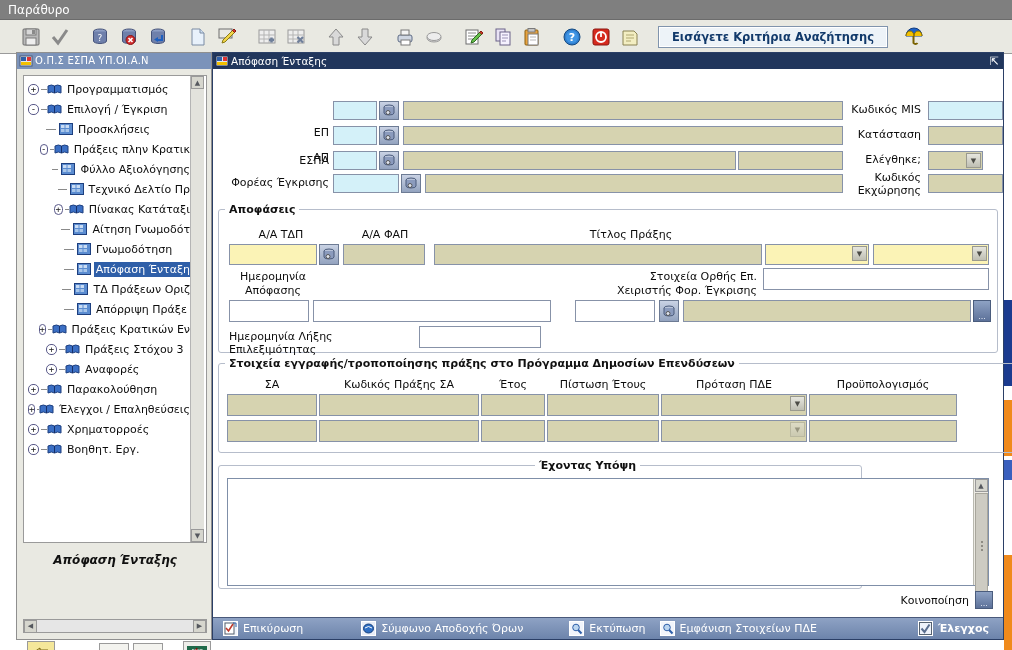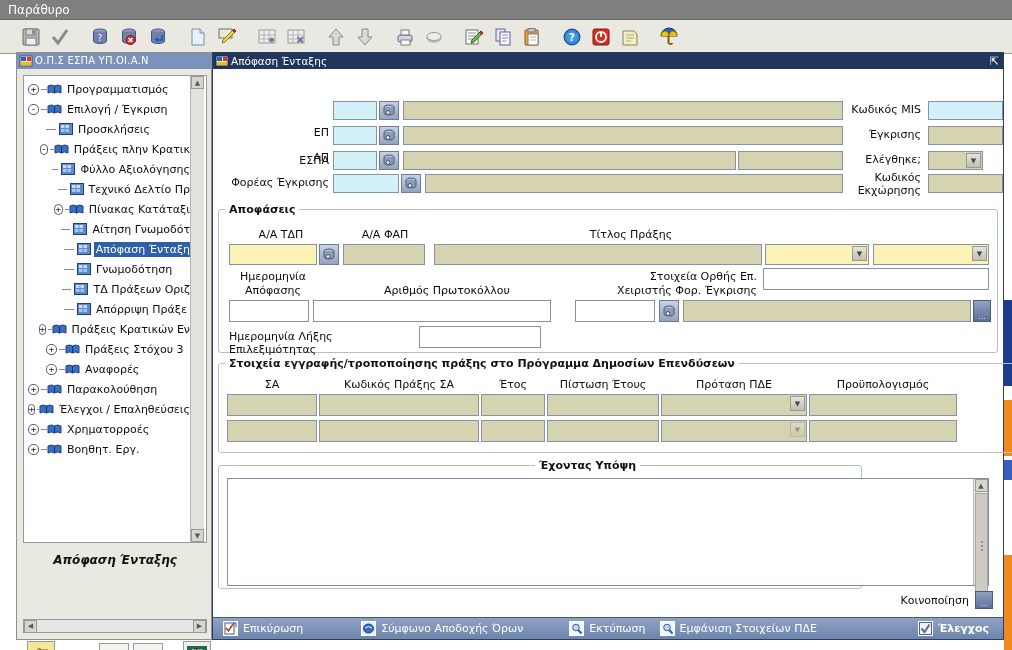--- a/index.html
+++ b/index.html
@@ -363,20 +363,23 @@
       </svg>
     </div>
 
     <div class="tbtn" title="notes">
       <svg width="20" height="20" viewBox="0 0 20 20">
         <path d="M3 4 h11 l3 3 v11 H3 z" fill="#f3eec2" stroke="#8a8253"></path>
         <path d="M6 8 h8 M6 11 h8 M6 14 h5" stroke="#b0a872"></path>
       </svg>
     </div>
 
+    <div class="search-box">
+      <span>Εισάγετε Κριτήρια Αναζήτησης</span>
+    </div>
 
     <div class="tbtn tbtn-last" title="umbrella">
       <svg width="22" height="22" viewBox="0 0 22 22">
         <path d="M3 10 a8 8 0 0 1 16 0 z" fill="#1d62c9" stroke="#123c7f"></path>
         <path d="M3 10 a4 5 0 0 1 8 0 a4 5 0 0 1 8 0" fill="#f2c000" stroke="#8a6e00"></path>
         <path d="M10.5 10 v7 a2.5 2.5 0 0 0 4 0" fill="none" stroke="#7a6200" stroke-width="2"></path>
       </svg>
     </div>
   </div>
 
@@ -493,47 +496,47 @@
               <svg width="14" height="12" viewBox="0 0 14 12">
                 <rect x="0.5" y="0.5" width="13" height="11" fill="#5b8cd0" stroke="#1d3f7f"></rect>
                 <rect x="2" y="2" width="3.5" height="3" fill="#c9dcf4"></rect>
                 <rect x="6.5" y="2" width="3.5" height="3" fill="#c9dcf4"></rect>
                 <rect x="2" y="6" width="3.5" height="3" fill="#a8c6ea"></rect>
                 <rect x="6.5" y="6" width="3.5" height="3" fill="#a8c6ea"></rect>
               </svg>
             </span>
             <span class="lbl">Αίτηση Γνωμοδότ</span>
           </div>
+          <div class="tnode">
+            <span style="display: inline-block; width: 36px;"></span>
+            <span class="hline" style="margin-right: 3px;"></span>
+            <span class="ico-grid">
+              <svg width="14" height="12" viewBox="0 0 14 12">
+                <rect x="0.5" y="0.5" width="13" height="11" fill="#5b8cd0" stroke="#1d3f7f"></rect>
+                <rect x="2" y="2" width="3.5" height="3" fill="#c9dcf4"></rect>
+                <rect x="6.5" y="2" width="3.5" height="3" fill="#c9dcf4"></rect>
+                <rect x="2" y="6" width="3.5" height="3" fill="#a8c6ea"></rect>
+                <rect x="6.5" y="6" width="3.5" height="3" fill="#a8c6ea"></rect>
+              </svg>
+            </span>
+            <span class="lbl">Γνωμοδότηση</span>
+          </div>
           <div class="tnode sel">
             <span style="display: inline-block; width: 36px;"></span>
             <span class="hline" style="margin-right: 3px;"></span>
             <span class="ico-grid">
               <svg width="14" height="12" viewBox="0 0 14 12">
                 <rect x="0.5" y="0.5" width="13" height="11" fill="#5b8cd0" stroke="#1d3f7f"></rect>
                 <rect x="2" y="2" width="3.5" height="3" fill="#c9dcf4"></rect>
                 <rect x="6.5" y="2" width="3.5" height="3" fill="#c9dcf4"></rect>
                 <rect x="2" y="6" width="3.5" height="3" fill="#a8c6ea"></rect>
                 <rect x="6.5" y="6" width="3.5" height="3" fill="#a8c6ea"></rect>
               </svg>
             </span>
             <span class="lbl">Απόφαση Ένταξη</span>
-          </div>
-          <div class="tnode">
-            <span style="display: inline-block; width: 36px;"></span>
-            <span class="hline" style="margin-right: 3px;"></span>
-            <span class="ico-grid">
-              <svg width="14" height="12" viewBox="0 0 14 12">
-                <rect x="0.5" y="0.5" width="13" height="11" fill="#5b8cd0" stroke="#1d3f7f"></rect>
-                <rect x="2" y="2" width="3.5" height="3" fill="#c9dcf4"></rect>
-                <rect x="6.5" y="2" width="3.5" height="3" fill="#c9dcf4"></rect>
-                <rect x="2" y="6" width="3.5" height="3" fill="#a8c6ea"></rect>
-                <rect x="6.5" y="6" width="3.5" height="3" fill="#a8c6ea"></rect>
-              </svg>
-            </span>
-            <span class="lbl">Γνωμοδότηση</span>
           </div>
           <div class="tnode">
             <span style="display: inline-block; width: 36px;"></span>
             <span class="hline" style="margin-right: 3px;"></span>
             <span class="ico-grid">
               <svg width="14" height="12" viewBox="0 0 14 12">
                 <rect x="0.5" y="0.5" width="13" height="11" fill="#5b8cd0" stroke="#1d3f7f"></rect>
                 <rect x="2" y="2" width="3.5" height="3" fill="#c9dcf4"></rect>
                 <rect x="6.5" y="2" width="3.5" height="3" fill="#c9dcf4"></rect>
                 <rect x="2" y="6" width="3.5" height="3" fill="#a8c6ea"></rect>
@@ -738,21 +741,21 @@
             <ellipse cx="7" cy="3" rx="5" ry="2" fill="#b7c2d8" stroke="#4a5a7a"></ellipse>
             <path d="M2 3 v6 a5 2 0 0 0 10 0 V3" fill="#8b9bbd" stroke="#4a5a7a"></path>
             <circle cx="6" cy="8.5" r="2" fill="#dfe4ee" stroke="#555"></circle>
           </svg>
       </div>
       <div class="inp beige" style="left:212px;top:105px;width:418px;"></div>
 
       <label class="fl" style="position:absolute;left:598px;top:34px;width:110px;text-align:right;">Κωδικός MIS</label>
       <div class="inp cyan" style="left:715px;top:32px;width:75px;"></div>
 
-      <label class="fl" style="position:absolute;left:598px;top:59px;width:110px;text-align:right;">Έγκρισης</label>
+      <label class="fl" style="position:absolute;left:598px;top:59px;width:110px;text-align:right;">Κατάσταση</label>
       <div class="inp beige" style="left:715px;top:57px;width:75px;"></div>
 
       <label class="fl" style="position:absolute;left:598px;top:84px;width:110px;text-align:right;">Ελέγθηκε;</label>
       <div class="inp beige" style="left:715px;top:82px;width:55px;">
         <span class="ddarrow">▼</span>
       </div>
 
       <label class="fl" style="position:absolute;left:598px;top:102px;width:110px;text-align:right;">Κωδικός</label>
       <label class="fl" style="position:absolute;left:598px;top:115px;width:110px;text-align:right;">Εκχώρησης</label>
       <div class="inp beige" style="left:715px;top:105px;width:75px;"></div>
@@ -776,21 +779,20 @@
         <div class="inp beige" style="left:215px;top:28px;width:328px;height:21px;"></div>
         <div class="inp yellow" style="left:546px;top:28px;width:104px;height:21px;">
           <span class="ddarrow">▼</span>
         </div>
         <div class="inp yellow" style="left:654px;top:28px;width:116px;height:21px;">
           <span class="ddarrow">▼</span>
         </div>
 
         <label class="fl" style="position:absolute;left:10px;top:54px;width:88px;text-align:center;">Ημερομηνία</label>
         <label class="fl" style="position:absolute;left:10px;top:68px;width:88px;text-align:center;">Απόφασης</label>
-        <label class="fl" style="position:absolute;left:120px;top:68px;width:216px;text-align:center;">Αριθμός Πρωτοκόλλου</label>
         <label class="fl" style="position:absolute;left:352px;top:54px;width:186px;text-align:right;">Στοιχεία Ορθής Επ.</label>
         <label class="fl" style="position:absolute;left:352px;top:68px;width:186px;text-align:right;">Χειριστής Φορ. Έγκρισης</label>
 
         <div class="inp white" style="left:544px;top:52px;width:226px;height:22px;"></div>
 
         <div class="inp white" style="left:10px;top:84px;width:80px;height:22px;"></div>
         <div class="inp white" style="left:94px;top:84px;width:238px;height:22px;"></div>
         <div class="inp white" style="left:356px;top:84px;width:80px;height:22px;"></div>
         <div class="lovbtn" style="left:440px;top:84px;height:22px;">
           <svg width="14" height="13" viewBox="0 0 14 13">

